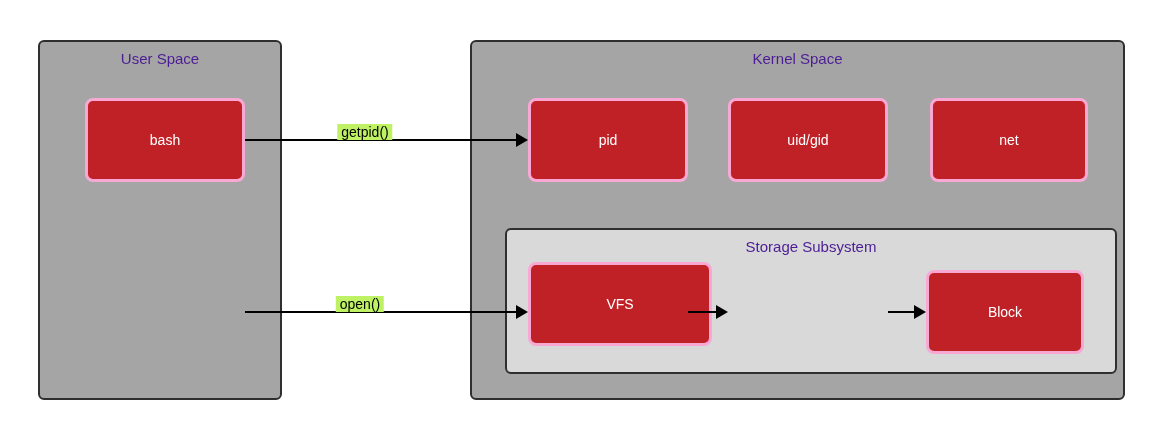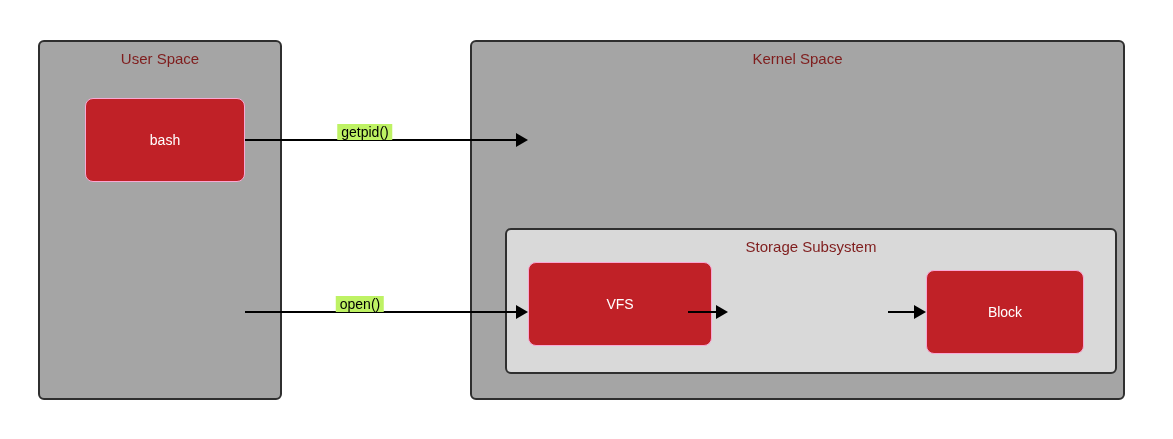--- a/index.html
+++ b/index.html
@@ -22,33 +22,33 @@
     border-radius: 6px;
     box-sizing: border-box;
   }
   .container-title {
     position: absolute;
     top: 8px;
     left: 0;
     width: 100%;
     text-align: center;
     font-size: 15px;
-    color: #7f1d1d;
+    color: #4c1d95;
   }
   .subsystem-box {
     position: absolute;
     background: #d9d9d9;
     border: 2px solid #2f2f2f;
     border-radius: 6px;
     box-sizing: border-box;
   }
   .node {
     position: absolute;
     background: #c02127;
-    border: 1px solid #f9a8d4;
+    border: 3px solid #f9a8d4;
     border-radius: 8px;
     box-sizing: border-box;
     display: flex;
     align-items: center;
     justify-content: center;
     color: #ffffff;
     font-size: 14px;
   }
   .arrow-line {
     position: absolute;
@@ -85,22 +85,25 @@
     <div class="container-title">Kernel Space</div>
   </div>
 
   <div class="subsystem-box" style="left:505px; top:228px; width:612px; height:146px;">
     <div class="container-title">Storage Subsystem</div>
   </div>
 
   <div class="node" style="left:85px; top:98px; width:160px; height:84px;">bash</div>
 
 
+  <div class="node" style="left:528px; top:98px; width:160px; height:84px;">pid</div>
 
+  <div class="node" style="left:728px; top:98px; width:160px; height:84px;">uid/gid</div>
 
+  <div class="node" style="left:930px; top:98px; width:158px; height:84px;">net</div>
 
   <div class="node" style="left:528px; top:262px; width:184px; height:84px;">VFS</div>
 
 
   <div class="node" style="left:926px; top:270px; width:158px; height:84px;">Block</div>
 
   <div>
     <div class="arrow-line" style="left:245px; top:139px; width:271px;"></div>
     <div class="arrow-head" style="left:516px; top:133px;"></div>
     <div class="arrow-label" style="left:365px; top:124px;">getpid()</div>

